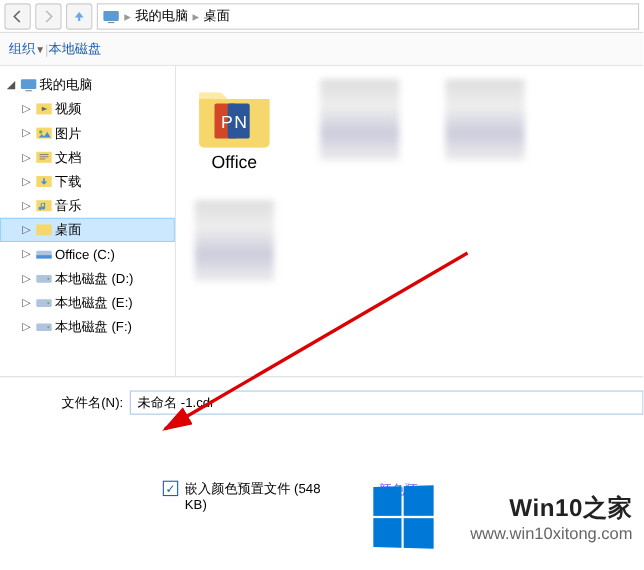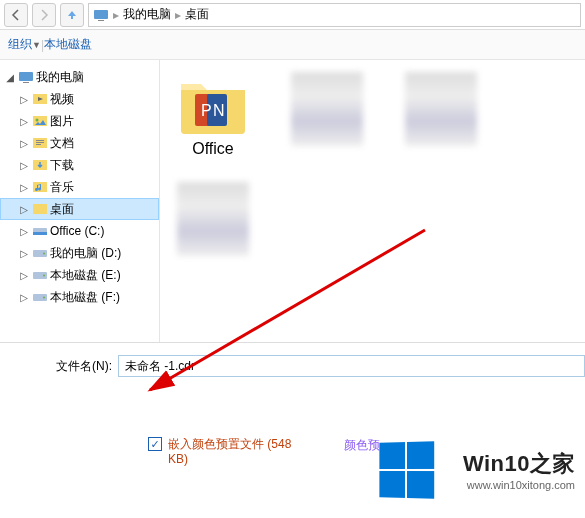--- a/index.html
+++ b/index.html
@@ -31,29 +31,29 @@
   .file-item .label { font-size: 16px; text-align: center; }
   .blur-thumb { width: 72px; height: 74px; background: linear-gradient(#ddd,#eee,#ccd,#eee); filter: blur(3px); }
   
   .bottom-panel { border-top: 1px solid #ddd; padding: 10px 0 6px 8px; }
   .field-row { display: flex; align-items: center; height: 26px; margin-bottom: 6px; }
   .field-row .lbl { width: 110px; text-align: right; padding-right: 6px; }
   .field-row .inp { flex: 1; height: 22px; border: 1px solid #aacbe6; padding: 0 6px; background: #fff; display: flex; align-items: center; font-size: 12px; }
   
   .option-row { display: flex; align-items: flex-start; padding: 20px 0 0 140px; gap: 6px; }
   .chk { width: 14px; height: 14px; border: 1px solid #1a5fb4; display: flex; align-items: center; justify-content: center; color: #1a5fb4; font-size: 11px; }
-  .option-row .txt { color: #c2410c; font-size: 12px; max-width: 130px; line-height: 15px; }
+  .option-row .txt { color: #000000; font-size: 12px; max-width: 130px; line-height: 15px; }
   .right-label { margin-left: 40px; color: #8b5cf6; font-size: 12px; }
   
   .watermark { position: absolute; right: 10px; bottom: 20px; display: flex; align-items: center; gap: 10px; }
   .win-logo { width: 56px; height: 56px; display: grid; grid-template-columns: 1fr 1fr; grid-template-rows: 1fr 1fr; gap: 2px; transform: perspective(200px) rotateY(-12deg); }
   .win-logo div { background: #0078d7; }
   .wm-text { display: flex; flex-direction: column; font-family: Liberation Sans, sans-serif; align-items: flex-end; }
   .wm-text .big { font-size: 22px; font-weight: 600; color: #222; letter-spacing: 0.5px; }
-  .wm-text .small { font-size: 11px; color: #666; margin-left: 23px; }
+  .wm-text .small { font-size: 15px; color: #666; margin-left: 23px; }
   
   .arrow-overlay { position: absolute; left: 130px; top: 225px; width: 300px; height: 180px; pointer-events: none; }
 </style>
 </head>
 <body>
 
 <div class="toolbar-top">
   <div class="nav-btn">
     <svg viewBox="0 0 12 12">
         <path d="M8 1L3 6l5 5" fill="none" stroke="#666" stroke-width="1.5"></path>
@@ -175,21 +175,21 @@
       <span>Office (C:)</span>
     </div>
     <div class="tree-row child">
       <span class="expand">▷</span>
       <span class="t-icon">
           <svg viewBox="0 0 16 16">
             <rect x="1" y="5" width="14" height="7" rx="1" fill="#b0c4de"></rect>
             <circle cx="12" cy="8.5" r="1" fill="#6ab04c"></circle>
           </svg>
         </span>
-      <span>我的电脑 (D:)</span>
+      <span>本地磁盘 (D:)</span>
     </div>
     <div class="tree-row child">
       <span class="expand">▷</span>
       <span class="t-icon">
           <svg viewBox="0 0 16 16">
             <rect x="1" y="5" width="14" height="7" rx="1" fill="#b0c4de"></rect>
             <circle cx="12" cy="8.5" r="1" fill="#6ab04c"></circle>
           </svg>
         </span>
       <span>本地磁盘 (E:)</span>

